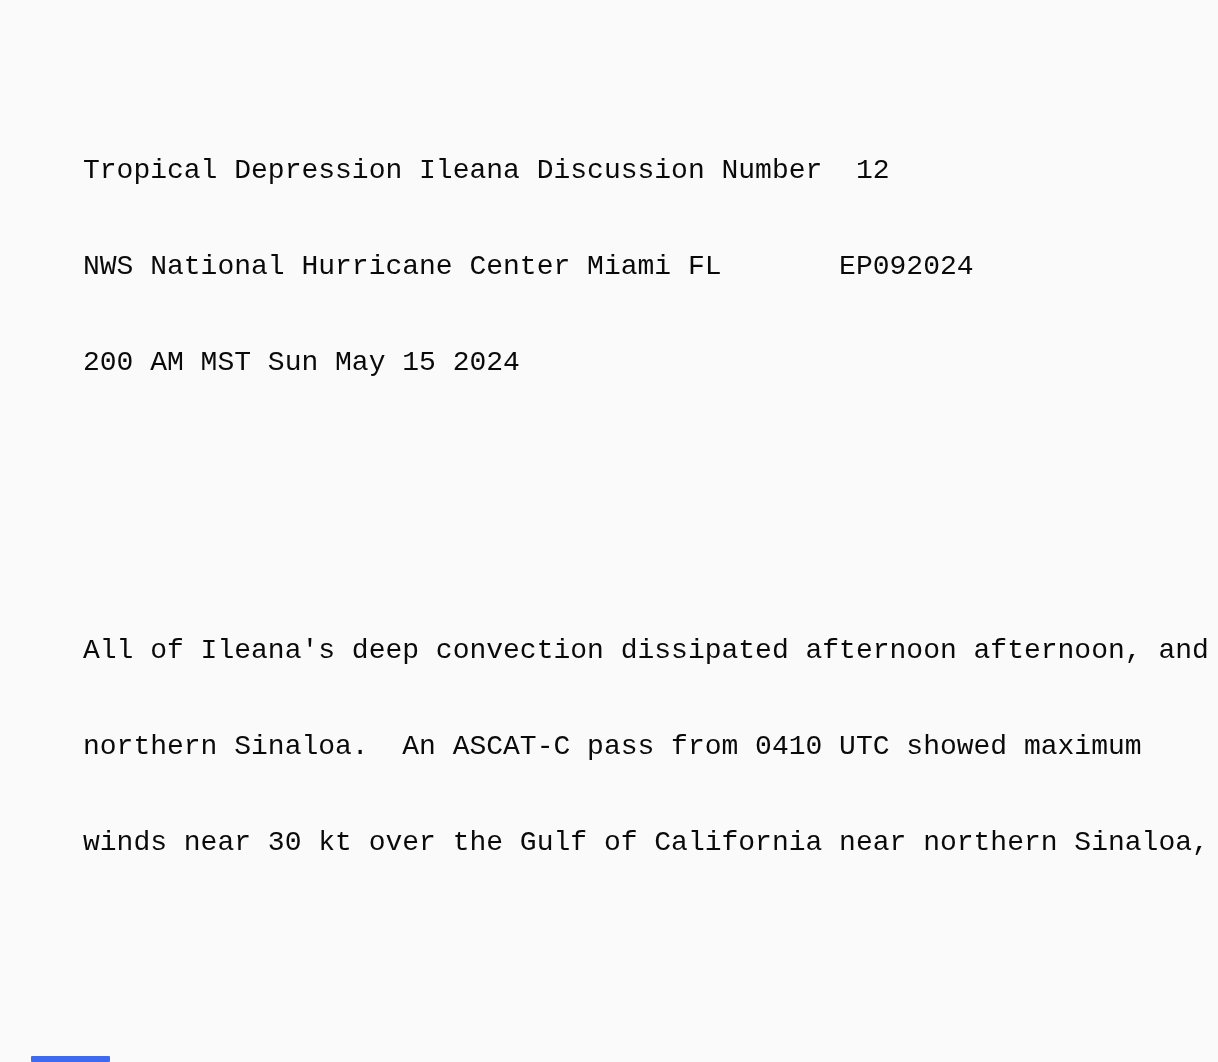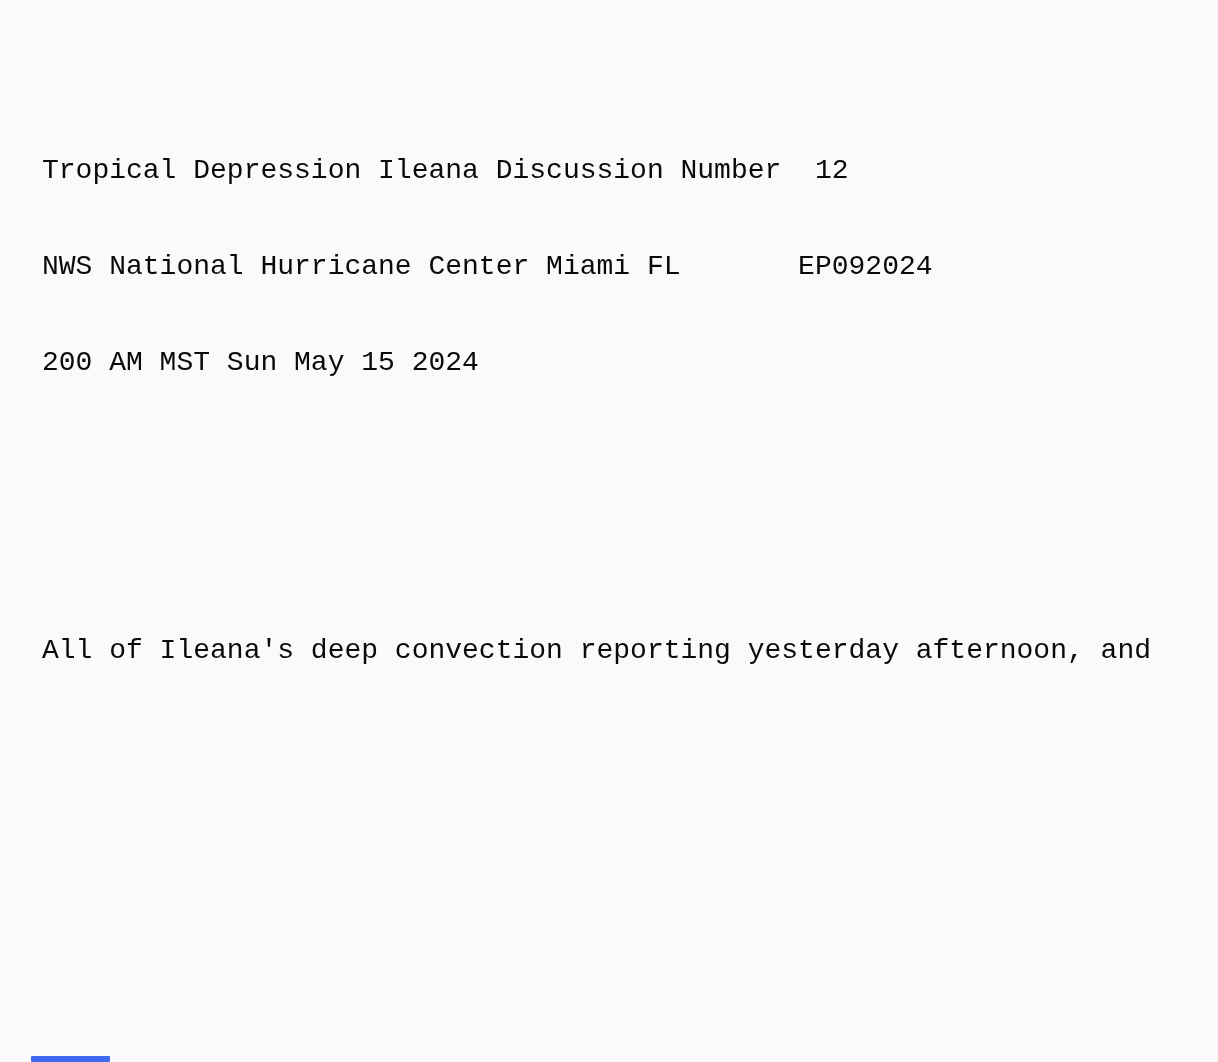--- a/index.html
+++ b/index.html
@@ -18,20 +18,21 @@
     font-family: "Liberation Mono", "DejaVu Sans Mono", monospace;
     font-size: 28px;
     line-height: 32px;
     color: #0a0a0a;
     white-space: pre;
     letter-spacing: 0;
   }
   .line {
     height: 32px;
     overflow: visible;
+    margin-left: 41px;
   }
   .blue-fragment {
     position: absolute;
     left: 31px;
     top: 1056px;
     width: 79px;
     height: 6px;
     background: #3e6af2;
     border-radius: 1px;
   }
@@ -42,21 +43,23 @@
 <main class="doc">
 
   
   <div class="line">Tropical Depression Ileana Discussion Number  12</div>
   <div class="line">NWS National Hurricane Center Miami FL       EP092024</div>
   <div class="line">200 AM MST Sun May 15 2024</div>
 
   <div class="line"></div>
 
   
-  <div class="line">All of Ileana's deep convection reporting yesterday afternoon, and</div>
+  <div class="line">All of Ileana's deep convection dissipated afternoon afternoon, and</div>
+  <div class="line">northern Sinaloa.  An ASCAT-C pass from 0410 UTC showed maximum</div>
+  <div class="line">winds near 30 kt over the Gulf of California near northern Sinaloa,</div>
   
   
   
 
   
 
   
   
   
   

